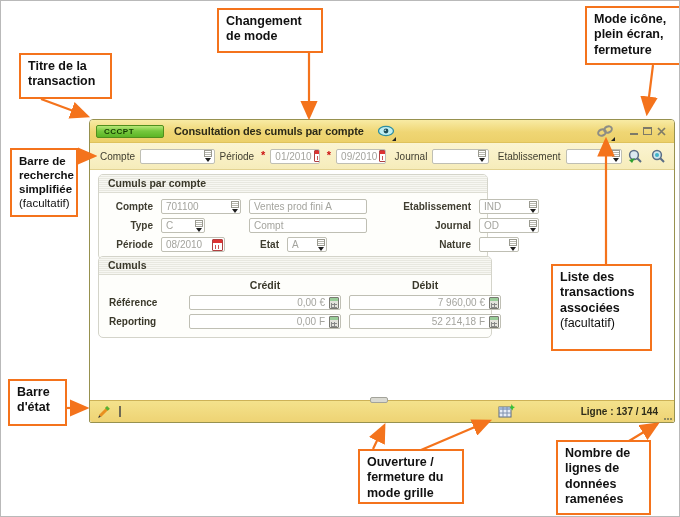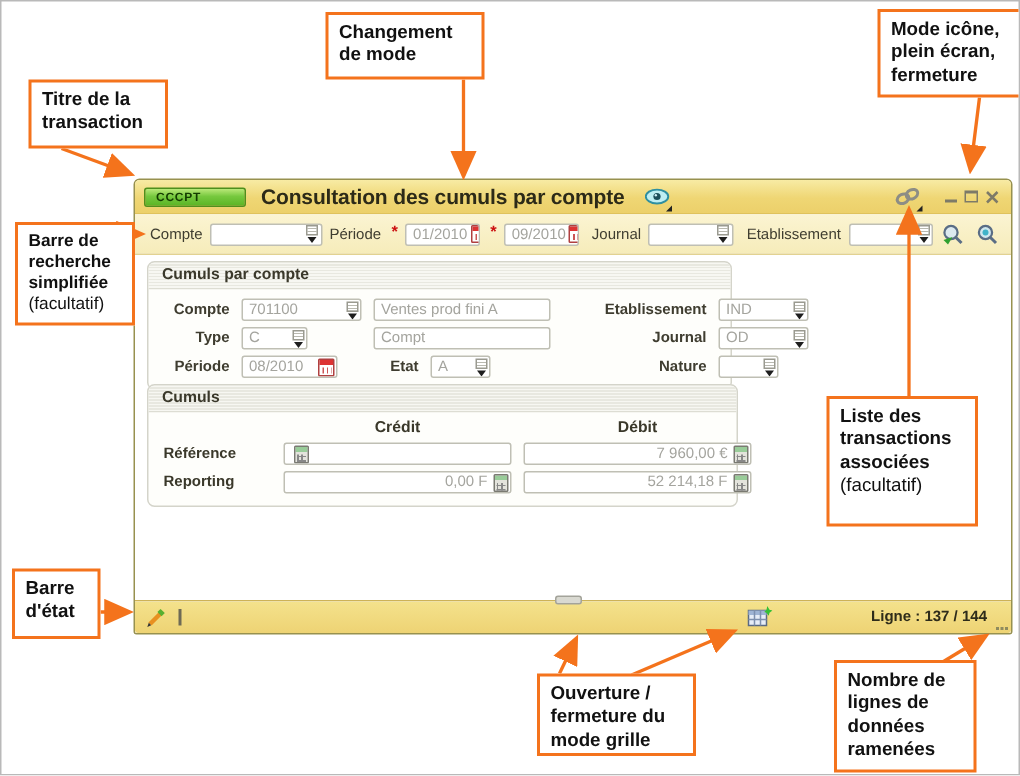--- a/index.html
+++ b/index.html
@@ -13,21 +13,21 @@
          border:1px solid #97914f; border-radius:4px 4px 2px 2px;
          display:flex; flex-direction:column; background:#fff; z-index:1;
          box-shadow:0 0 0 1px rgba(255,255,255,.4) inset; }
   .titlebar { height:23px; flex:0 0 23px; display:flex; align-items:center;
               background:linear-gradient(180deg,#f8eba4 0%,#efd674 55%,#ecd06a 100%);
               border-bottom:1px solid #dfc25c; border-radius:3px 3px 0 0; padding:0 6px; }
   .badge { width:68px; height:13px; margin-right:10px; border:1px solid #4f8f1d; border-radius:2px;
            background:linear-gradient(180deg,#b9e878 0%,#76c83e 45%,#5cb526 100%);
            color:#143c00; font-size:8px; font-weight:bold; letter-spacing:.5px;
            display:flex; align-items:center; padding-left:7px; }
-  .wtitle { font-size:14px; font-weight:bold; color:#2c2a18; letter-spacing:-.1px; }
+  .wtitle { font-size:11px; font-weight:bold; color:#2c2a18; letter-spacing:-.1px; }
   .ddcorner { position:absolute; right:-1px; bottom:-3px; width:0; height:0;
               border-left:4px solid transparent; border-bottom:4px solid #222; }
   .icbtn { position:relative; display:inline-flex; align-items:center; justify-content:center; cursor:default; }
   .eye { margin-left:14px; width:17px; height:13px; }
   .chain { margin-left:auto; width:18px; height:13px; }
   .winbtns { display:flex; align-items:center; gap:5px; margin-left:16px; padding-right:2px; }
   .minbar { width:8px; height:2px; background:#7d7a68; margin-top:6px; }
   .maxbox { width:9px; height:8px; border:1px solid #7d7a68; border-top:2px solid #7d7a68; background:transparent; }
 
   
@@ -92,21 +92,21 @@
                 background:#d9d9d1; border:1px solid #a3a39a; border-radius:2px; }
 
   
   .callout { position:absolute; background:#fff; border:2px solid #f4731c; z-index:6;
              padding:4px 5px 5px 7px; font-size:12.5px; font-weight:bold; color:#111;
              line-height:1.22; }
   .callout .note { font-weight:normal; }
   .c-titre      { left:18px;  top:52px;  width:93px;  height:46px; }
   .c-changement { left:216px; top:7px;   width:106px; height:45px; }
   .c-modeicone  { left:584px; top:5px;   width:119px; height:59px; }
-  .c-recherche  { left:9px;   top:147px; width:80px;  height:69px; font-size:11.5px;}
+  .c-recherche  { left:9px;   top:147px; width:68px;  height:69px; font-size:11.5px;}
   .c-liste      { left:550px; top:263px; width:101px; height:87px; }
   .c-etat       { left:7px;   top:378px; width:59px;  height:47px; }
   .c-ouverture  { left:357px; top:448px; width:106px; height:55px; }
   .c-nombre     { left:555px; top:439px; width:95px;  height:75px; }
 
   .overlay { position:absolute; left:0; top:0; width:680px; height:517px; z-index:5; pointer-events:none; }
 </style>
 </head>
 <body>
 
@@ -274,20 +274,21 @@
 
       <div class="panel panel2">
         <div class="p-head">Cumuls</div>
         <div class="p2grid">
           <span></span>
           <span class="colhead">Crédit</span>
           <span class="colhead">Débit</span>
 
           <span class="rowlbl">Référence</span>
           <span class="fld">
+            <span class="v num">0,00 €</span>
             <span class="calcic"></span>
           </span>
           <span class="fld">
             <span class="v num">7 960,00 €</span>
             <span class="calcic"></span>
           </span>
 
           <span class="rowlbl">Reporting</span>
           <span class="fld">
             <span class="v num">0,00 F</span>

